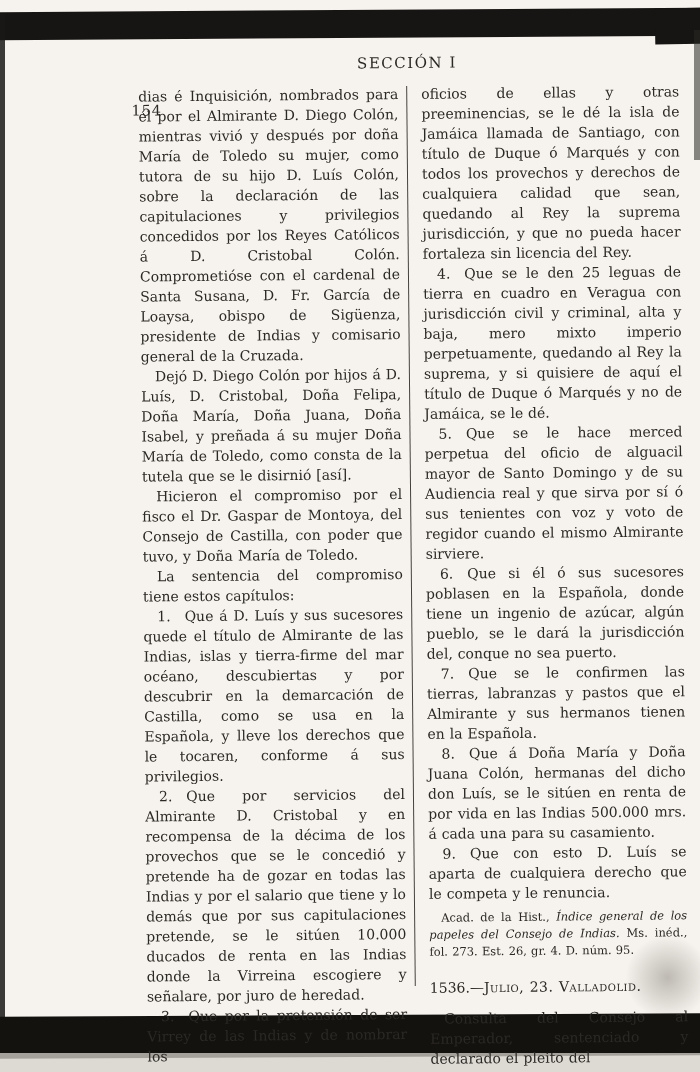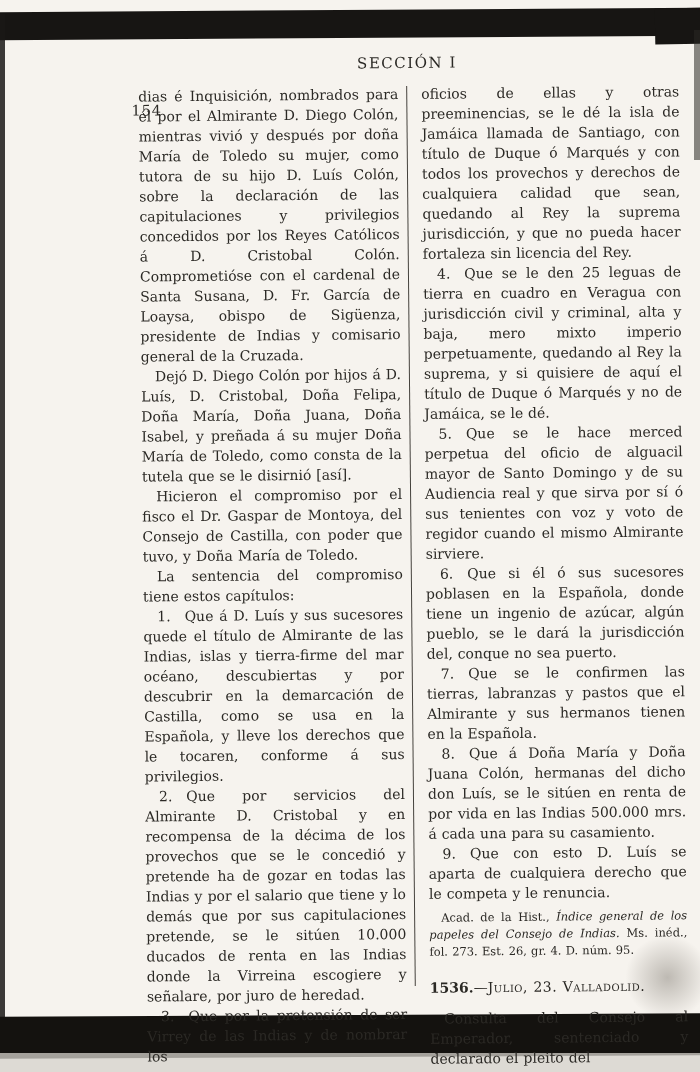--- a/index.html
+++ b/index.html
@@ -24,21 +24,21 @@
   .section{position:absolute;left:140px;top:54px;width:534px;text-align:center;font-size:15px;letter-spacing:1.5px;}
   .col{position:absolute;top:84px;width:260px;font-size:14px;line-height:20px;text-align:justify;word-spacing:.5px;}
   .col-left{left:138px;}
   .col-right{left:421px;width:258px;}
   .divider{position:absolute;left:406px;top:86px;width:1px;height:900px;background:#45423d;}
   .para{margin:0;}
   .para.indent{text-indent:14px;}
   .citation{margin:6px 0 0 0;font-size:11.5px;line-height:17px;text-indent:12px;text-align:justify;}
   .citation .it{font-style:italic;}
   .entry-heading{margin:17px 0 0 0;font-size:14px;text-indent:0;}
-  .entry-heading .year{font-weight:bold;}
+  .entry-heading .year{font-weight:normal;}
   .entry-heading .dateplace{font-variant:small-caps;letter-spacing:.5px;}
   .closing{margin:11px 0 0 0;}
 </style>
 </head>
 <body>
 
 <div id="page">
 
   <div class="band-top"></div>
   <div class="band-top-right"></div>

